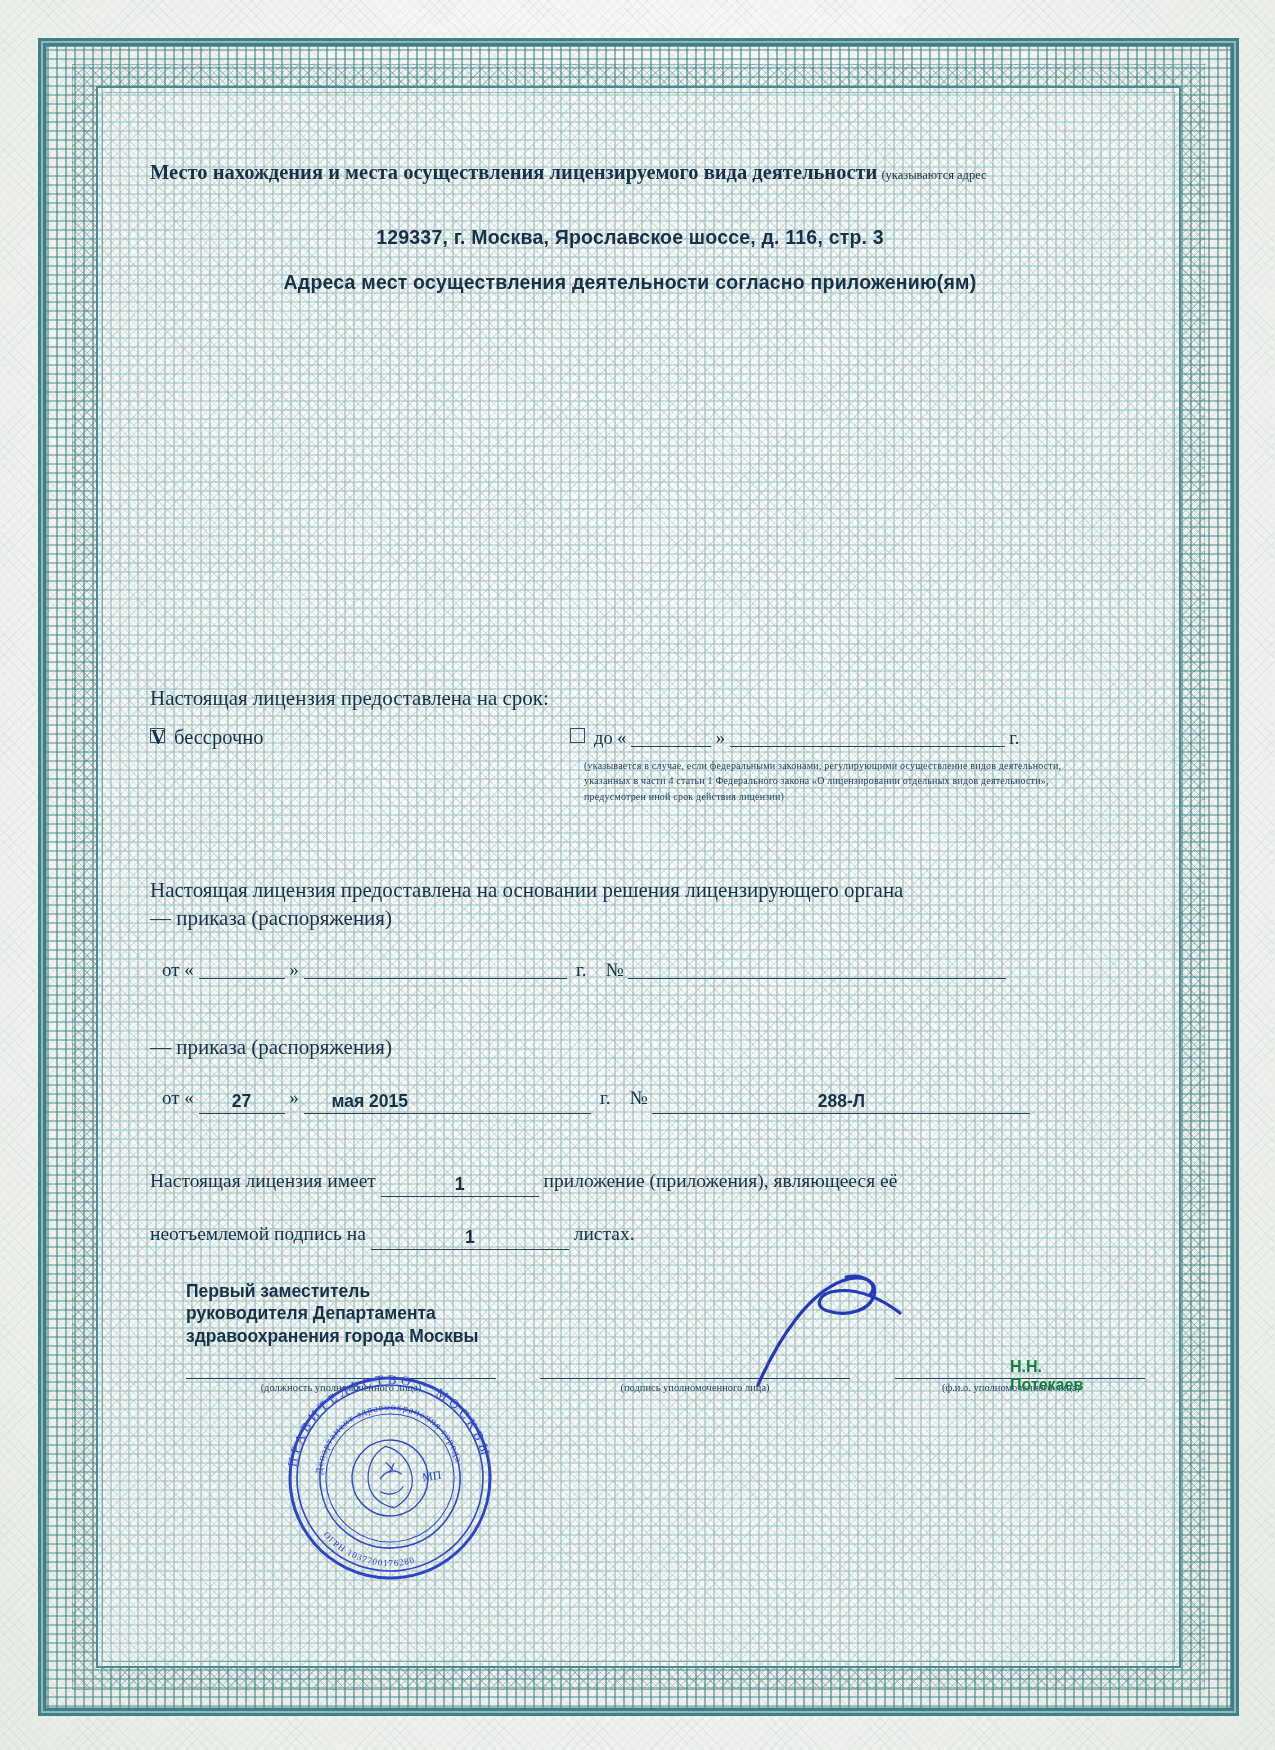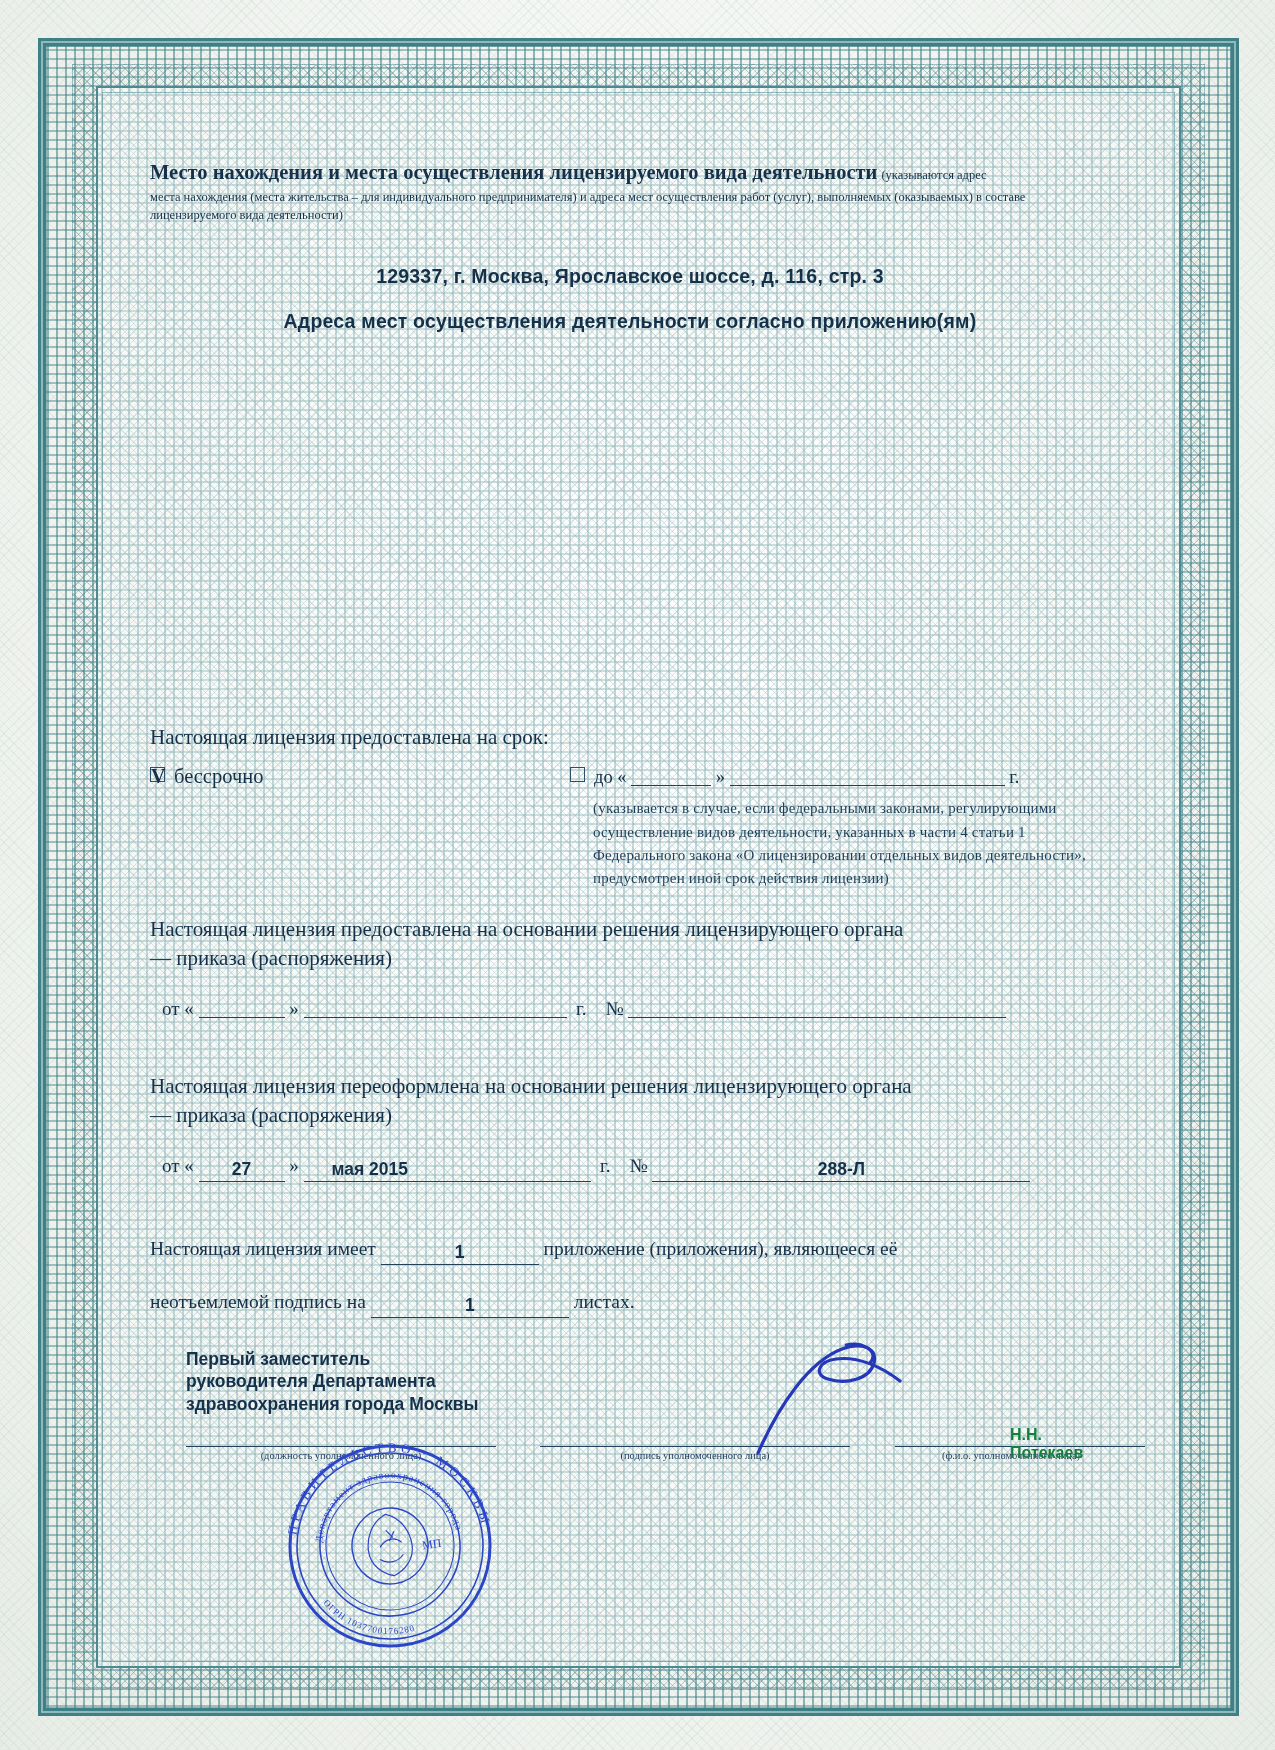--- a/index.html
+++ b/index.html
@@ -179,23 +179,23 @@
     white-space: nowrap;
   }
   .ul {
     display: inline-block;
     border-bottom: 1.2px solid #20405c;
     height: 17px;
     vertical-align: -3px;
   }
   .small-note {
     position: absolute;
-    left: 443px;
+    left: 434px;
     top: 32px;
-    font-size: 15px;
+    font-size: 10px;
     line-height: 1.55;
     color: #1d3c58;
     letter-spacing: .2px;
   }
 
   .sec-basis { margin-top: 120px; }
   .sec-reissue { margin-top: 52px; }
 
   .field-row {
     margin-top: 26px;
@@ -284,21 +284,20 @@
   <div class="border-band"></div>
   <div class="border-band2"></div>
   <div class="border-inner"></div>
 
 
   <div class="content">
 
     <div>
       <span class="hdr-title">Место нахождения и места осуществления лицензируемого вида деятельности</span>
       <span class="hdr-note">(указываются адрес</span>
-      <div class="hdr-note-block">места нахождения (места жительства – для индивидуального предпринимателя) и адреса мест осуществления работ (услуг), выполняемых (оказываемых) в составе лицензируемого вида деятельности)</div>
     </div>
 
     <div class="addr1">129337, г. Москва, Ярославское шоссе, д. 116, стр. 3</div>
     <div class="addr2">Адреса мест осуществления деятельности согласно приложению(ям)</div>
 
     <div class="sec-term">
       <div class="line-title">Настоящая лицензия предоставлена на срок:</div>
 
       <div class="term-row">
         <div class="term-left">
@@ -326,21 +325,20 @@
         <span class="val valpad" style="min-width:78px"></span>
         <span>»</span>
         <span class="val valpad" style="min-width:255px"></span>
         &nbsp;<span>г.</span>
         &nbsp;&nbsp;&nbsp;<span>№</span>
         <span class="val valpad" style="min-width:370px"></span>
       </div>
     </div>
 
     <div class="sec-reissue">
-      <div class="line-title">Настоящая лицензия переоформлена на основании решения лицензирующего органа</div>
       <div class="line-title">— приказа (распоряжения)</div>
 
       <div class="field-row">
         <span>от «</span>
         <span class="val valpad" style="min-width:78px">27</span>
         <span>»</span>
         <span class="val valpad" style="min-width:255px; text-align:left; padding-left:28px">мая 2015</span>
         &nbsp;<span>г.</span>
         &nbsp;&nbsp;&nbsp;<span>№</span>
         <span class="val valpad" style="min-width:370px">288-Л</span>

